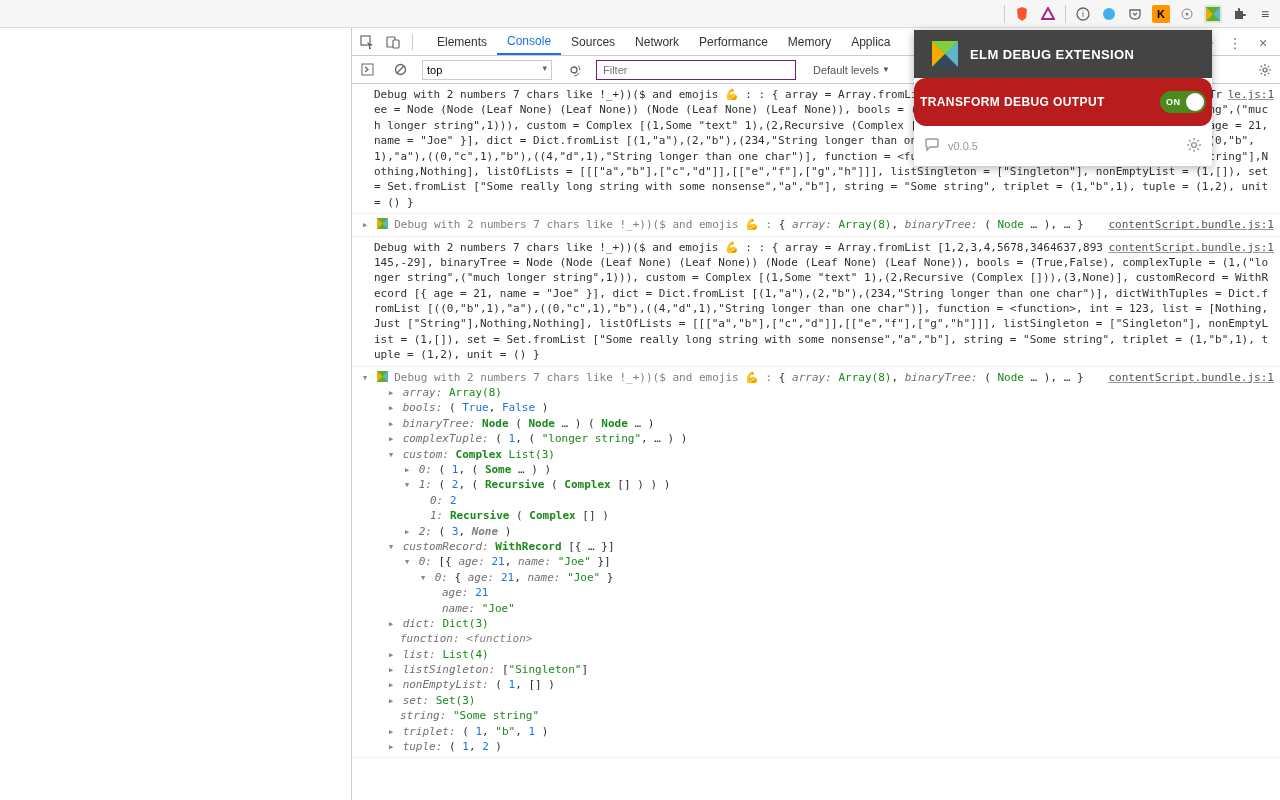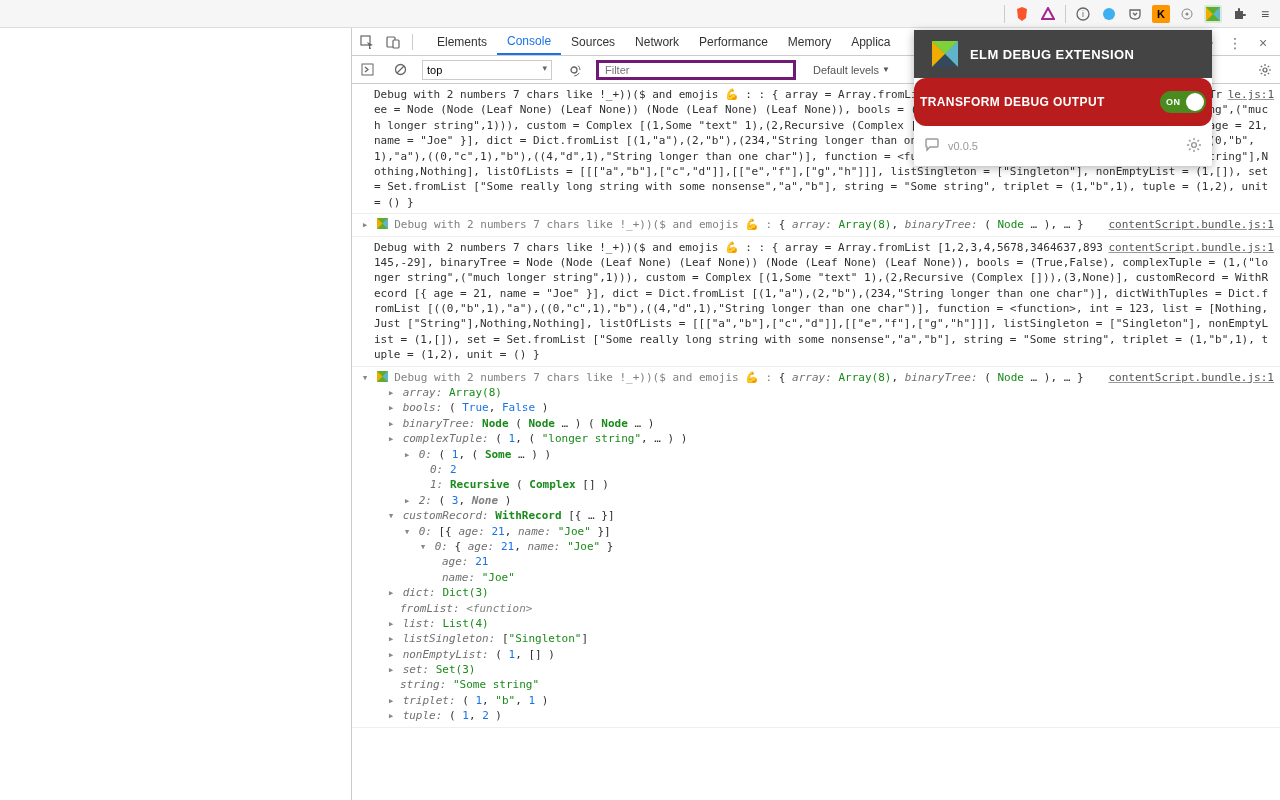--- a/index.html
+++ b/index.html
@@ -17,21 +17,21 @@
 .dt-top-icon { width: 22px; height: 22px; display: flex; align-items: center; justify-content: center; cursor: pointer; color: #6e6e6e; }
 .dt-tabs { display: flex; height: 100%; margin-left: 6px; }
 .dt-tab { padding: 0 10px; display: flex; align-items: center; color: #333; cursor: pointer; font-size: 12px; height: 100%; }
 .dt-tab.active { color: #1a73e8; border-bottom: 2px solid #1a73e8; }
 
 .dt-sub { display: flex; align-items: center; height: 28px; border-bottom: 1px solid #ccc; padding: 0 4px; gap: 11px; }
 .dt-sub-icon { width: 22px; height: 22px; display: flex; align-items: center; justify-content: center; cursor: pointer; color: #6e6e6e; }
 .context-select { height: 20px; font-size: 11px; border: 1px solid #ccc; padding: 0 18px 0 4px; background: #fff; width: 130px; appearance: none; position: relative; }
 .context-wrap { position: relative; display: inline-block; }
 .context-wrap::after { content: "▾"; position: absolute; right: 5px; top: 3px; font-size: 9px; color: #666; pointer-events: none; }
-.filter-input { height: 20px; font-size: 11px; border: 3px solid #701a75; padding: 0 6px; width: 200px; }
+.filter-input { height: 20px; font-size: 11px; border: 1px solid #701a75; padding: 0 6px; width: 200px; }
 .levels { font-size: 11px; color: #555; padding: 0 6px; display: flex; align-items: center; gap: 3px; cursor: pointer; }
 
 .console-body { flex: 1; overflow-y: auto; font-family: Menlo, Consolas, monospace; font-size: 11px; line-height: 1.4; }
 .log-block { border-bottom: 1px solid #eee; padding: 3px 6px 3px 22px; position: relative; color: #303030; }
 .log-src { float: right; color: #545454; text-decoration: underline; text-decoration-color: #999; font-size: 11px; cursor: pointer; }
 .log-raw { white-space: pre-wrap; word-break: break-all; }
 .log-line { white-space: nowrap; }
 .arrow { display: inline-block; width: 10px; text-align: center; color: #888; cursor: pointer; user-select: none; }
 .arrow.closed::before { content: "▸"; }
 .arrow.open::before { content: "▾"; }
@@ -216,41 +216,43 @@
         </div>
 
         <div class="log-line"><span class="indent" style="width:12px"></span><span class="arrow closed"></span> <span class="k-italic">array:</span> <span class="k-type-light">Array(8)</span></div>
 
         <div class="log-line"><span class="indent" style="width:12px"></span><span class="arrow closed"></span> <span class="k-italic">bools:</span> <span>( </span><span class="k-bool">True</span><span>, </span><span class="k-bool">False</span><span> )</span></div>
 
         <div class="log-line"><span class="indent" style="width:12px"></span><span class="arrow closed"></span> <span class="k-italic">binaryTree:</span> <span class="k-type">Node</span> <span>( </span><span class="k-type">Node</span><span> … </span>) <span>( </span><span class="k-type">Node</span><span> … </span>)</div>
 
         <div class="log-line"><span class="indent" style="width:12px"></span><span class="arrow closed"></span> <span class="k-italic">complexTuple:</span> <span>( </span><span class="k-num">1</span><span>, </span>( <span class="k-str">"longer string"</span><span>, … ) )</span></div>
 
+        <div class="log-line"><span class="indent" style="width:12px"></span><span class="arrow open"></span> <span class="k-italic">custom:</span> <span class="k-type">Complex</span> <span class="k-type-light">List(3)</span></div>
 
         <div class="log-line"><span class="indent" style="width:28px"></span><span class="arrow closed"></span> <span class="k-italic">0:</span> <span>( </span><span class="k-num">1</span><span>, ( </span><span class="k-type">Some</span><span> … ) )</span></div>
 
+        <div class="log-line"><span class="indent" style="width:28px"></span><span class="arrow open"></span> <span class="k-italic">1:</span> <span>( </span><span class="k-num">2</span><span>, ( </span><span class="k-type">Recursive</span><span> ( </span><span class="k-type">Complex</span><span> []</span><span> ) ) )</span></div>
 
         <div class="log-line"><span class="indent" style="width:56px"></span><span class="k-italic">0:</span> <span class="k-num">2</span></div>
 
         <div class="log-line"><span class="indent" style="width:56px"></span><span class="k-italic">1:</span> <span class="k-type">Recursive</span><span> ( </span><span class="k-type">Complex</span><span> []</span><span> )</span></div>
 
         <div class="log-line"><span class="indent" style="width:28px"></span><span class="arrow closed"></span> <span class="k-italic">2:</span> <span>( </span><span class="k-num">3</span><span>, </span><span class="k-null">None</span><span> )</span></div>
 
         <div class="log-line"><span class="indent" style="width:12px"></span><span class="arrow open"></span> <span class="k-italic">customRecord:</span> <span class="k-type">WithRecord</span><span> [{ … }]</span></div>
 
         <div class="log-line"><span class="indent" style="width:28px"></span><span class="arrow open"></span> <span class="k-italic">0:</span><span> [{ </span><span class="k-italic">age: </span><span class="k-num">21</span><span>, </span><span class="k-italic">name: </span><span class="k-str">"Joe"</span><span> }]</span></div>
 
         <div class="log-line"><span class="indent" style="width:44px"></span><span class="arrow open"></span> <span class="k-italic">0:</span><span> { </span><span class="k-italic">age: </span><span class="k-num">21</span><span>, </span><span class="k-italic">name: </span><span class="k-str">"Joe"</span><span> }</span></div>
 
         <div class="log-line"><span class="indent" style="width:68px"></span><span class="k-italic">age:</span> <span class="k-num">21</span></div>
         <div class="log-line"><span class="indent" style="width:68px"></span><span class="k-italic">name:</span> <span class="k-str">"Joe"</span></div>
 
         <div class="log-line"><span class="indent" style="width:12px"></span><span class="arrow closed"></span> <span class="k-italic">dict:</span> <span class="k-type-light">Dict(3)</span></div>
-        <div class="log-line"><span class="indent" style="width:26px"></span><span class="k-italic">fromList:</span> <span class="k-func">&lt;function&gt;</span></div>
+        <div class="log-line"><span class="indent" style="width:26px"></span><span class="k-italic">function:</span> <span class="k-func">&lt;function&gt;</span></div>
         <div class="log-line"><span class="indent" style="width:12px"></span><span class="arrow closed"></span> <span class="k-italic">list:</span> <span class="k-type-light">List(4)</span></div>
         <div class="log-line"><span class="indent" style="width:12px"></span><span class="arrow closed"></span> <span class="k-italic">listSingleton:</span><span> [</span><span class="k-str">"Singleton"</span><span>]</span></div>
         <div class="log-line"><span class="indent" style="width:12px"></span><span class="arrow closed"></span> <span class="k-italic">nonEmptyList:</span> <span>( </span><span class="k-num">1</span><span>, </span><span>[]</span><span> )</span></div>
         <div class="log-line"><span class="indent" style="width:12px"></span><span class="arrow closed"></span> <span class="k-italic">set:</span> <span class="k-type-light">Set(3)</span></div>
         <div class="log-line"><span class="indent" style="width:26px"></span><span class="k-italic">string:</span> <span class="k-str">"Some string"</span></div>
         <div class="log-line"><span class="indent" style="width:12px"></span><span class="arrow closed"></span> <span class="k-italic">triplet:</span> <span>( </span><span class="k-num">1</span><span>, </span><span class="k-str">"b"</span><span>, </span><span class="k-num">1</span><span> )</span></div>
         <div class="log-line"><span class="indent" style="width:12px"></span><span class="arrow closed"></span> <span class="k-italic">tuple:</span> <span>( </span><span class="k-num">1</span><span>, </span><span class="k-num">2</span><span> )</span></div>
 
       </div>
 

